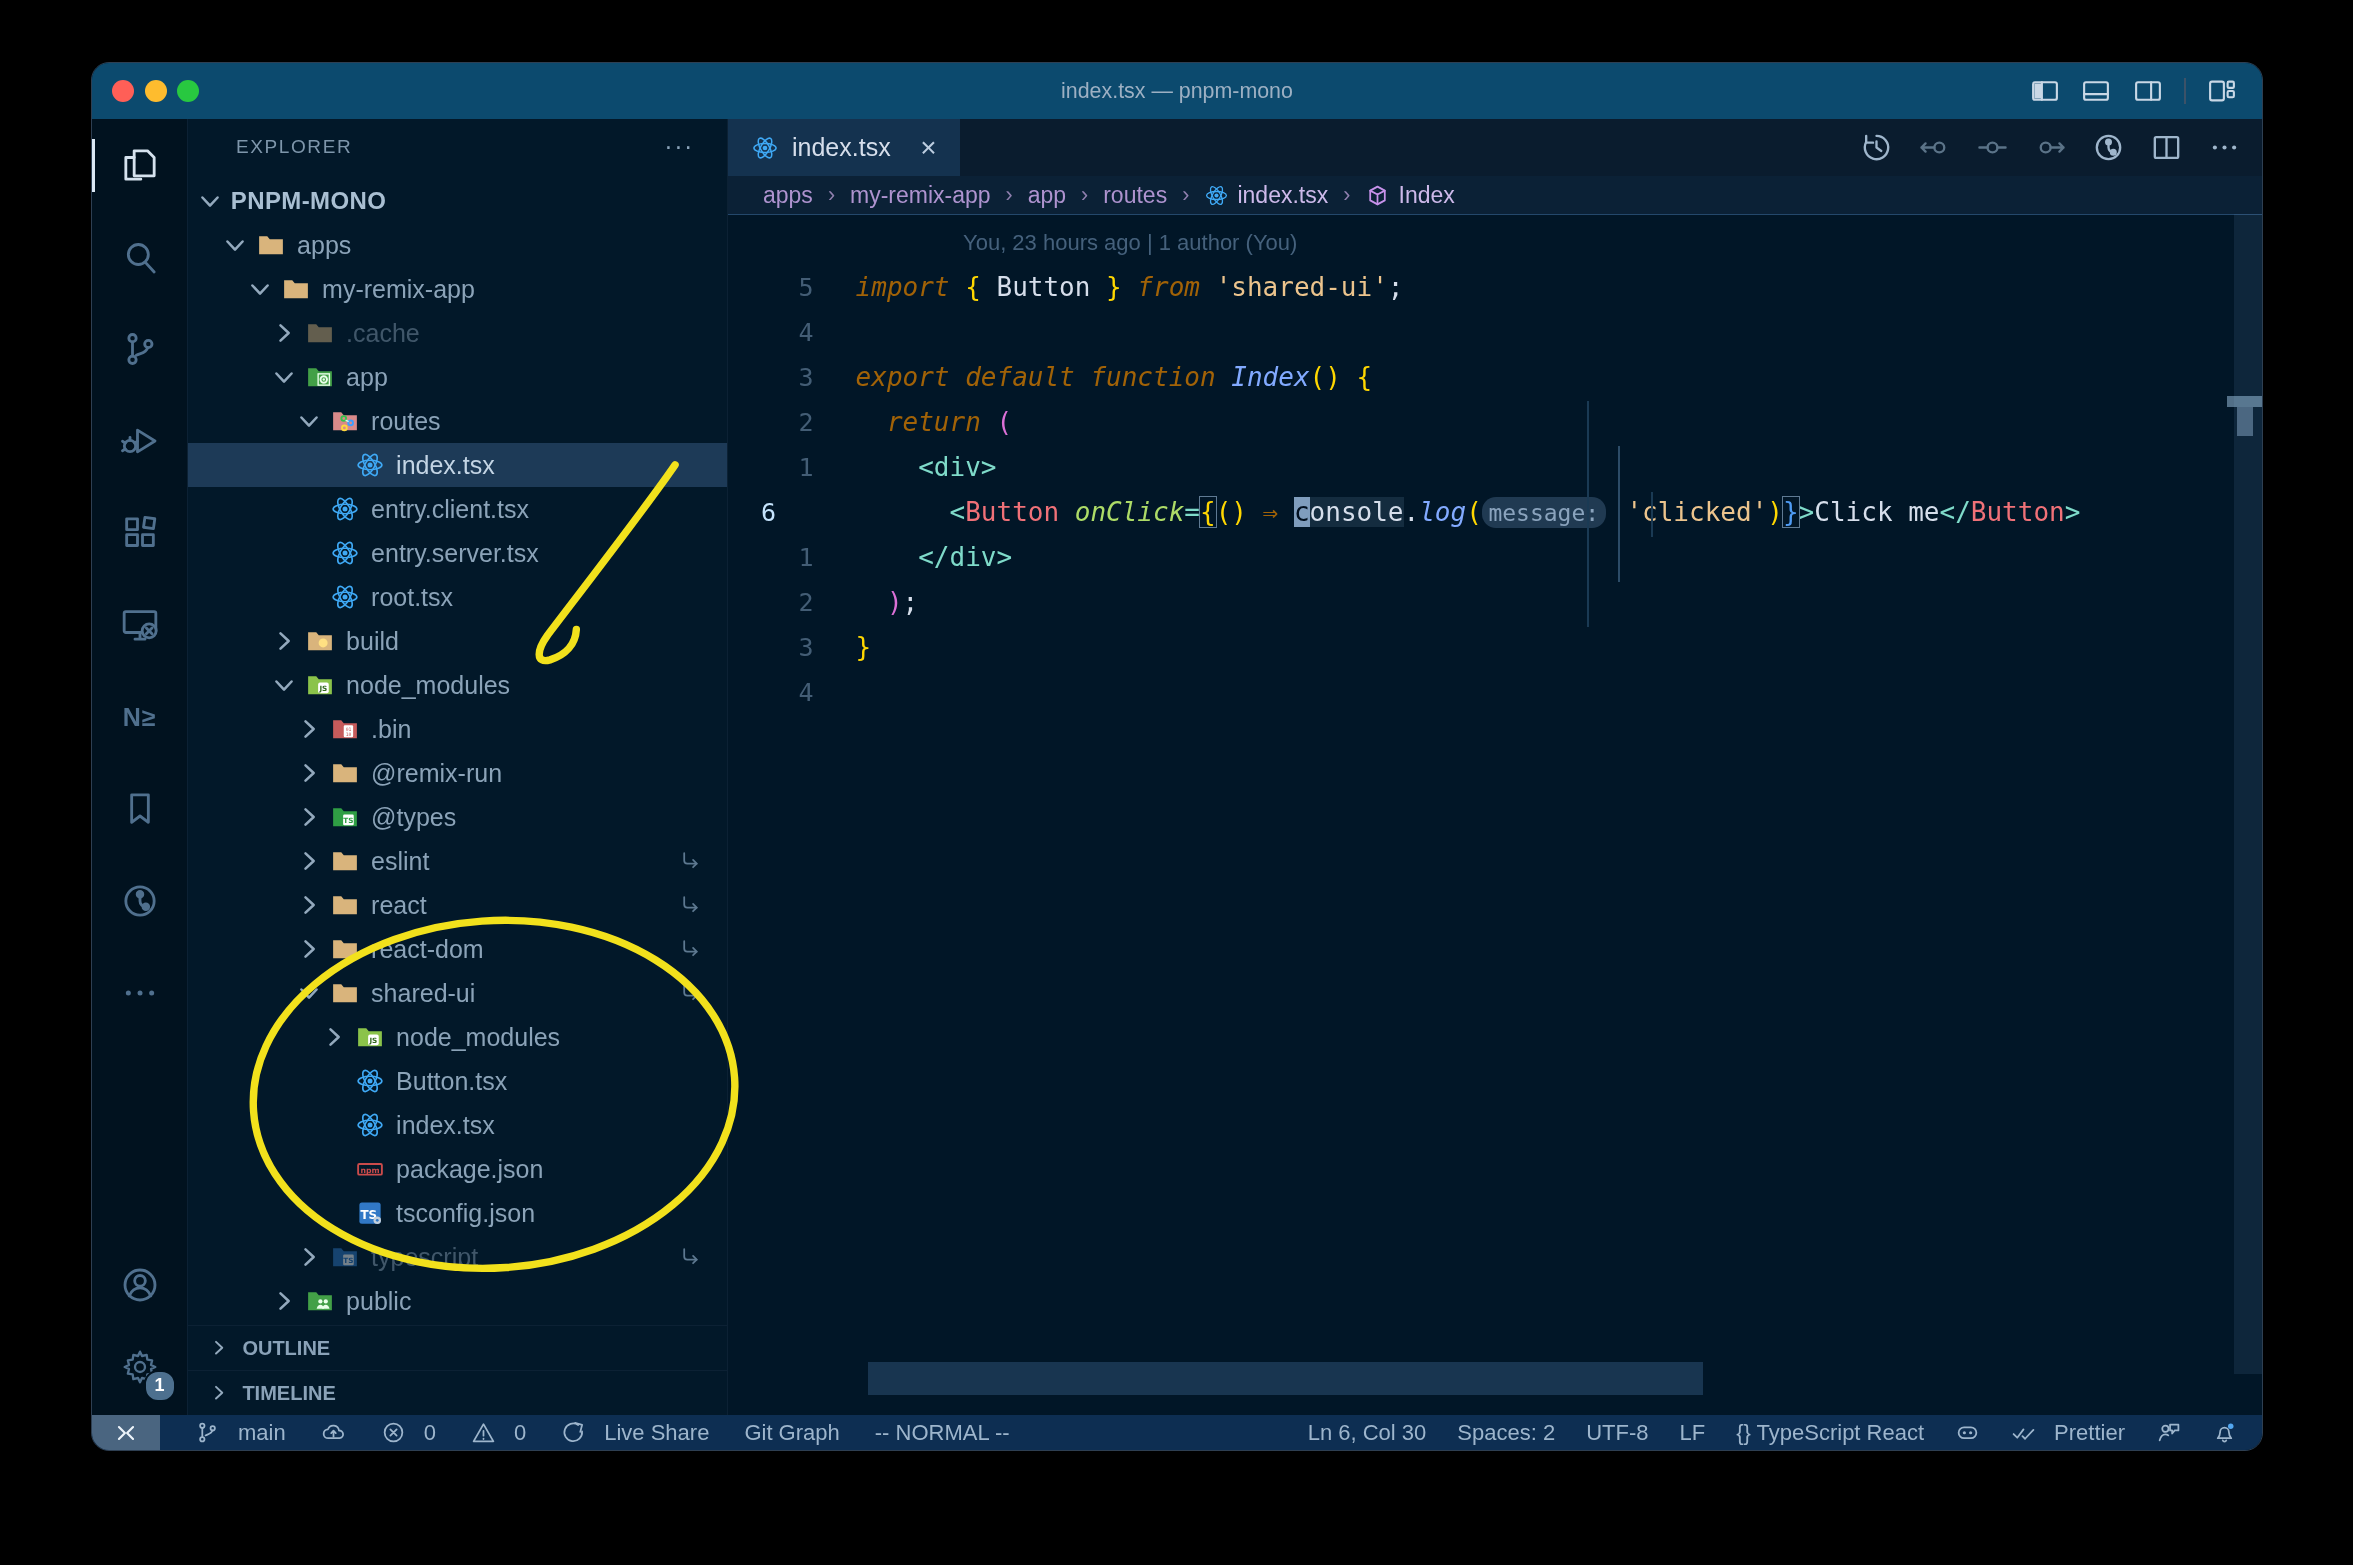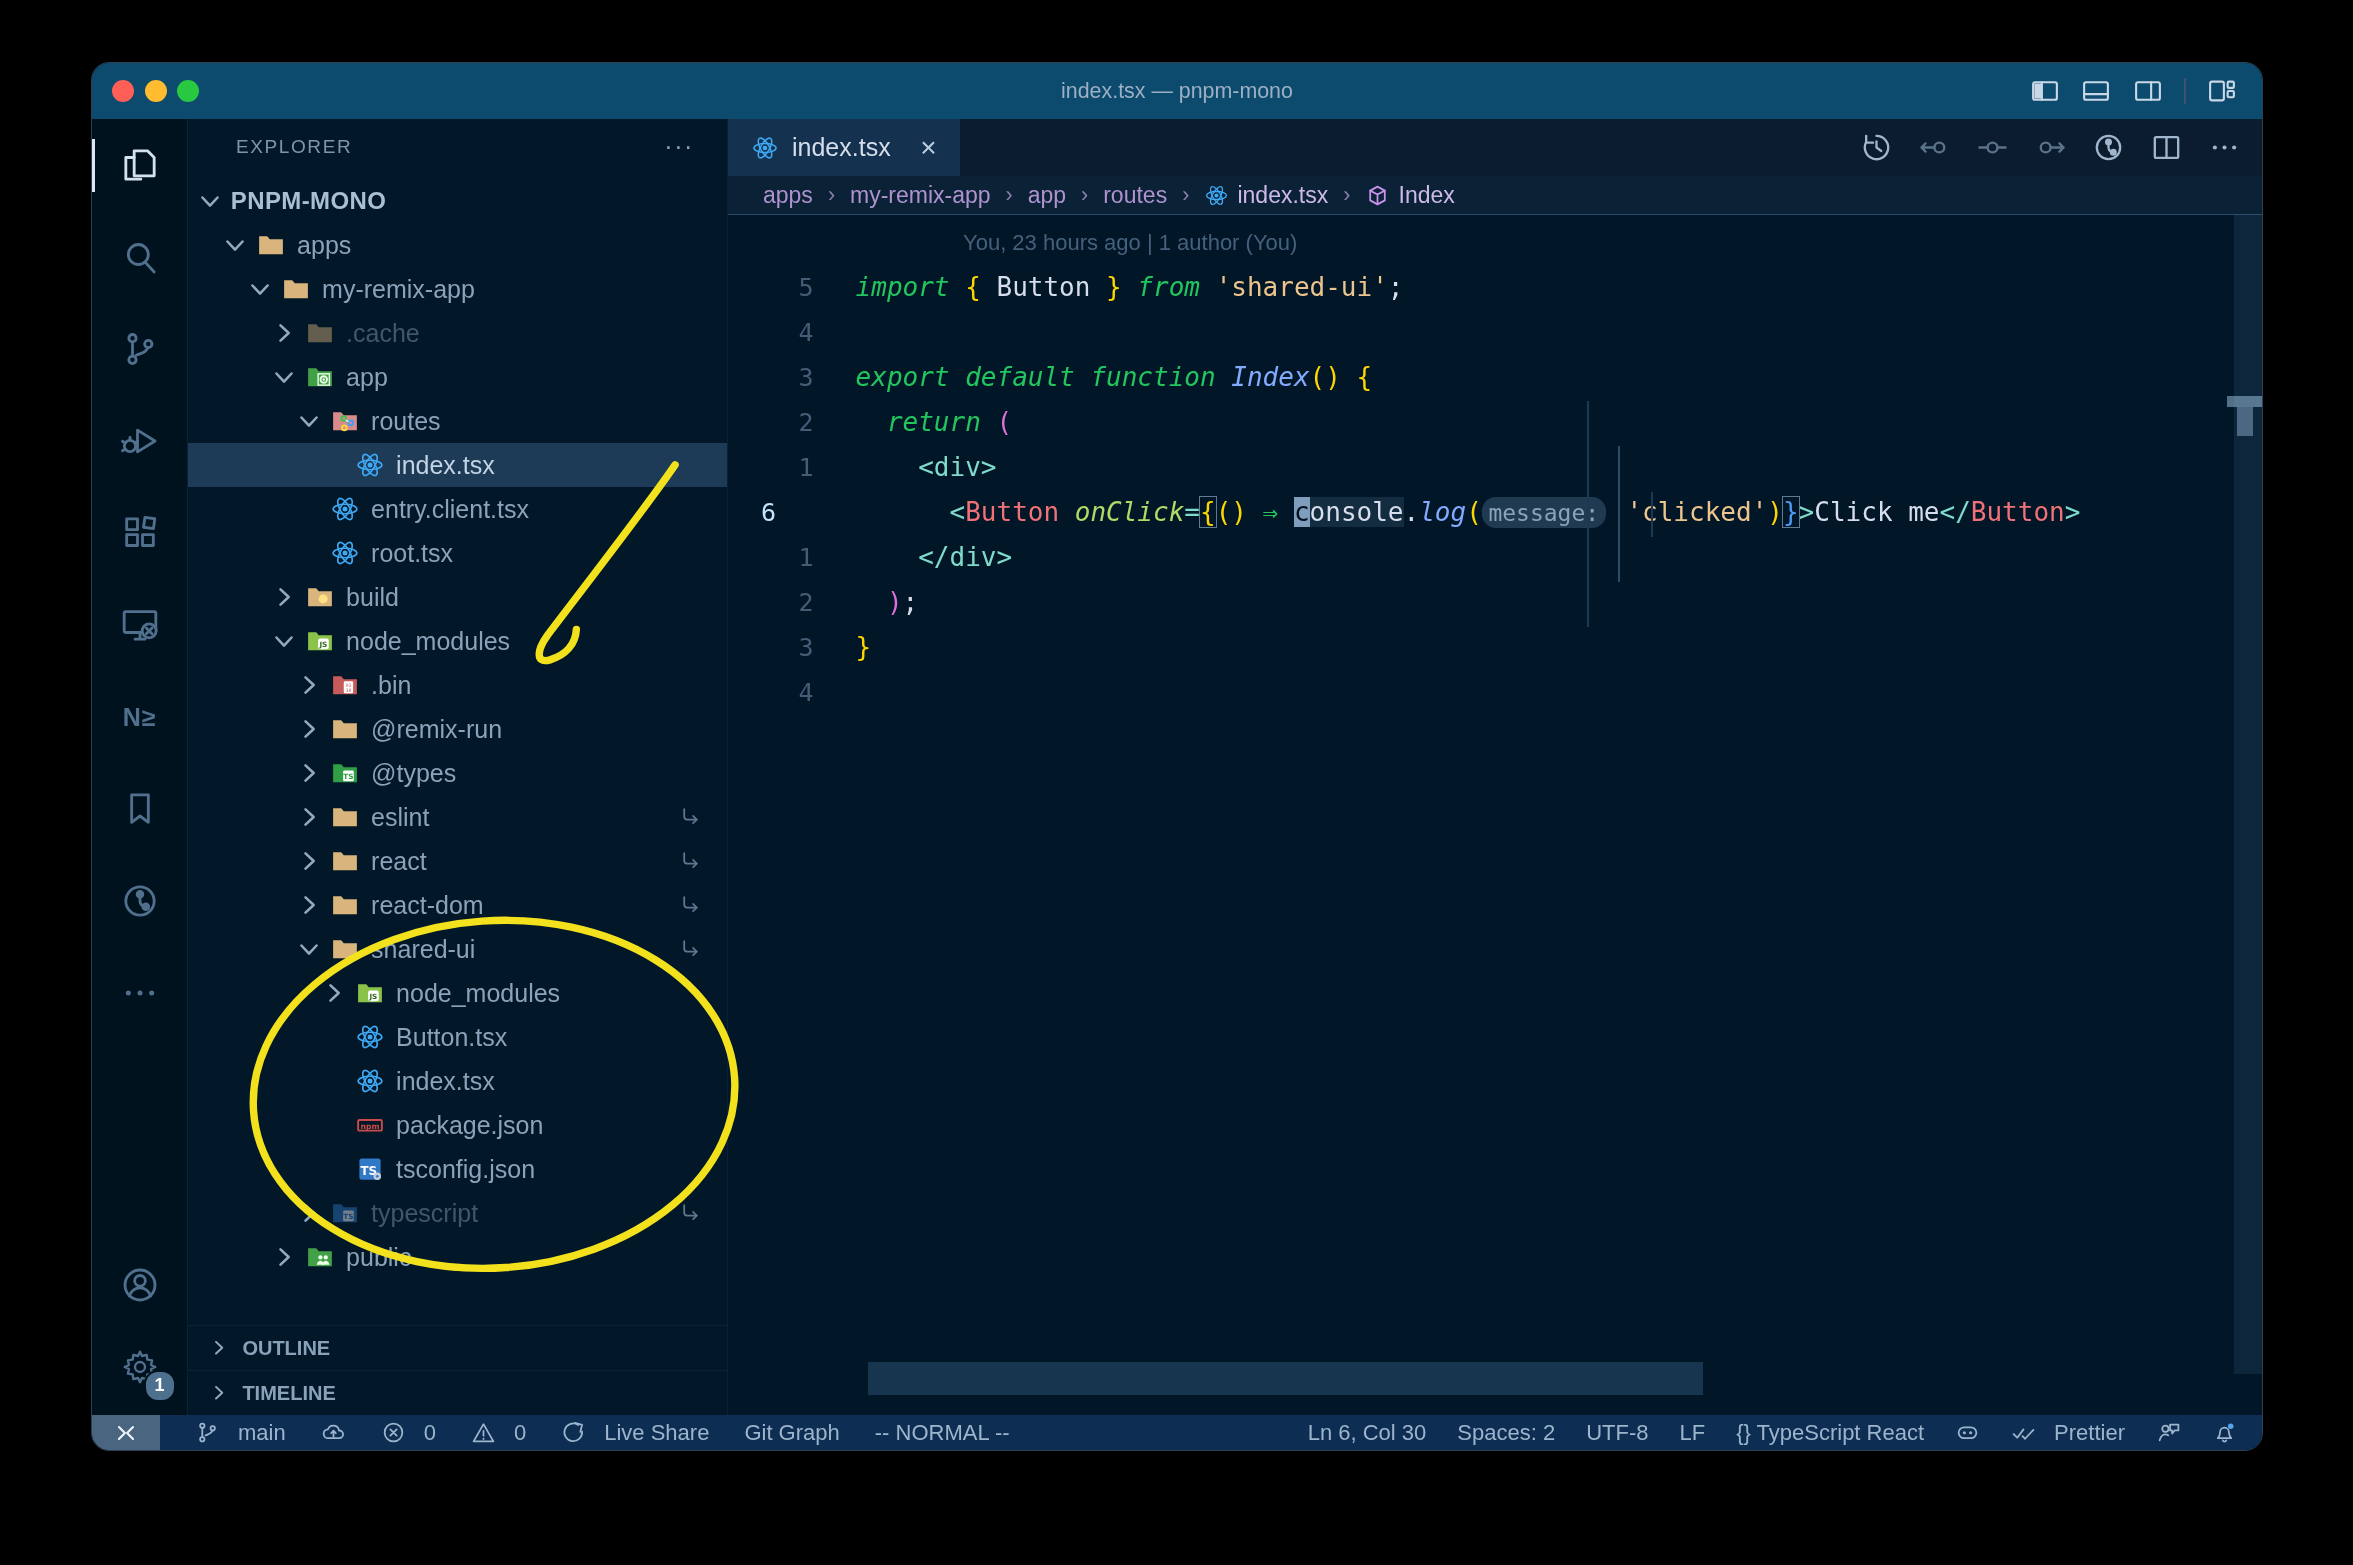--- a/index.html
+++ b/index.html
@@ -61,21 +61,21 @@
   .crumb{display:flex;align-items:center;gap:8.2px;}
   .crumb.bright{color:#cdb9ea;}
   .crumb .icon{width:25px;height:25px;}
   .crumb-sep{color:#8f7fae;font-size:21.4px;}
   .code{flex:1;position:relative;padding-top:5px;font-family:"DejaVu Sans Mono",monospace;font-size:26px;line-height:45px;overflow:hidden;}
   .cline{display:flex;height:45px;align-items:center;}
   .gut{width:107px;flex:0 0 auto;text-align:right;padding-right:21.4px;box-sizing:border-box;color:#435d75;font-size:25px;}
   .gut.active{text-align:left;padding-left:33px;color:#c5e4fd;}
   .ltext{white-space:pre;margin-left:20.6px;color:#d6deeb;}
   .lens{margin-left:128px;color:#45617c;font-size:22px;font-family:"Liberation Sans",sans-serif;}
-  .t-kw{color:#22c55e;font-style:italic;}
+  .t-kw{color:#a16207;font-style:italic;}
   .t-fn{color:#82aaff;font-style:italic;}
   .t-cmp{color:#f07178;}
   .t-tag{color:#7fdbca;}
   .t-attr{color:#addb67;font-style:italic;}
   .t-str{color:#ecc48d;}
   .t-fg{color:#d6deeb;}
   .t-b1{color:#ffd700;}
   .t-b2{color:#da70d6;}
   .t-b1m{color:#ffd700;outline:1.6px solid #5f7a93;outline-offset:-0.8px;}
   .t-b3m{color:#4f9cf5;outline:1.6px solid #5f7a93;outline-offset:-0.8px;}
@@ -361,20 +361,34 @@
                   <path d="M9 5.5l7 6.5-7 6.5"></path>
                 </svg></span>
               <span class="icon ticon">
                 <svg viewBox="0 0 24 24" fill="none" stroke="#3fa9f5" stroke-width="1.3">
                   <circle cx="12" cy="12" r="2" fill="#3fa9f5" stroke="none"></circle>
                   <ellipse cx="12" cy="12" rx="9.5" ry="3.8"></ellipse>
                   <ellipse cx="12" cy="12" rx="9.5" ry="3.8" transform="rotate(60 12 12)"></ellipse>
                   <ellipse cx="12" cy="12" rx="9.5" ry="3.8" transform="rotate(120 12 12)"></ellipse>
                 </svg>
               </span>
+              <span class="tlabel">entry.server.tsx</span>
+            </div>
+            <div class="trow" style="padding-left: 107px;">
+              <span class="chev none"><svg viewBox="0 0 24 24" fill="none" stroke="currentColor" stroke-width="2.2" stroke-linecap="round" stroke-linejoin="round">
+                  <path d="M9 5.5l7 6.5-7 6.5"></path>
+                </svg></span>
+              <span class="icon ticon">
+                <svg viewBox="0 0 24 24" fill="none" stroke="#3fa9f5" stroke-width="1.3">
+                  <circle cx="12" cy="12" r="2" fill="#3fa9f5" stroke="none"></circle>
+                  <ellipse cx="12" cy="12" rx="9.5" ry="3.8"></ellipse>
+                  <ellipse cx="12" cy="12" rx="9.5" ry="3.8" transform="rotate(60 12 12)"></ellipse>
+                  <ellipse cx="12" cy="12" rx="9.5" ry="3.8" transform="rotate(120 12 12)"></ellipse>
+                </svg>
+              </span>
               <span class="tlabel">root.tsx</span>
             </div>
             <div class="trow" style="padding-left: 82px;">
               <span class="chev "><svg viewBox="0 0 24 24" fill="none" stroke="currentColor" stroke-width="2.2" stroke-linecap="round" stroke-linejoin="round">
                   <path d="M9 5.5l7 6.5-7 6.5"></path>
                 </svg></span>
               <span class="icon ticon">
                 <svg viewBox="0 0 24 24">
                   <path d="M2.5 5h6.5l2 2.3H21.5v12H2.5z" fill="#d9b47c"></path>
                   <circle cx="14.5" cy="13.5" r="3.6" fill="#ffe082"></circle>

